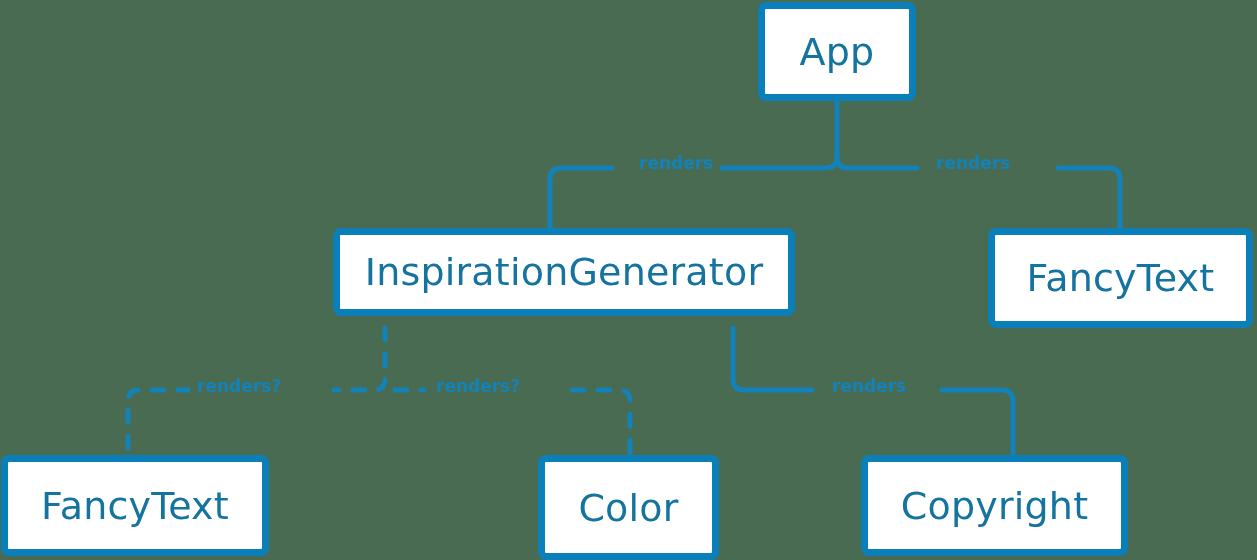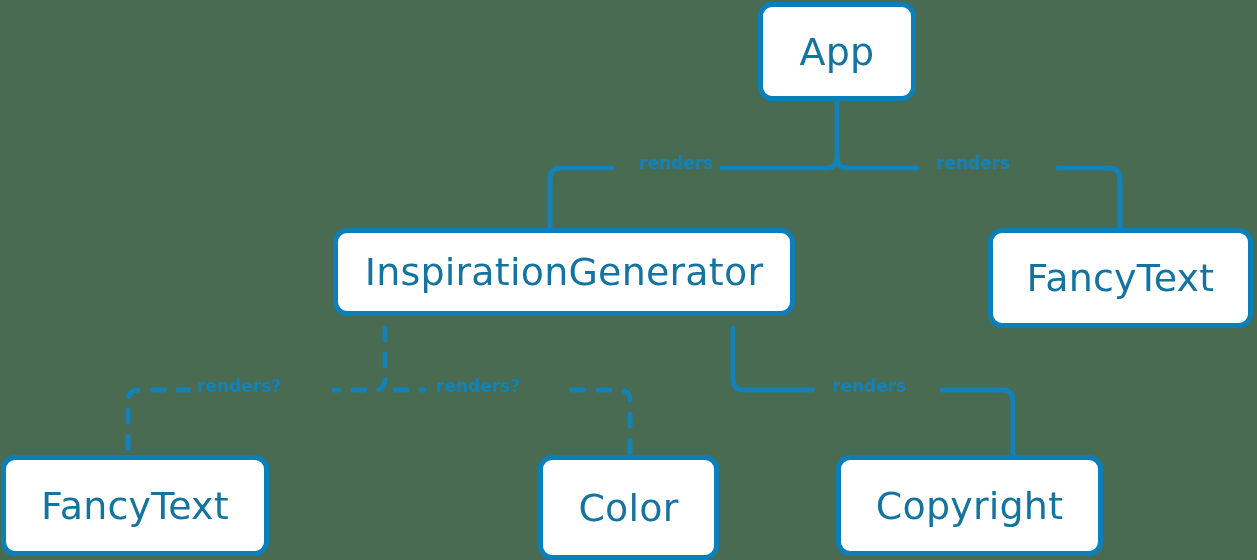--- a/index.html
+++ b/index.html
@@ -19,22 +19,22 @@
     position: absolute;
     left: 0;
     top: 0;
     width: 1257px;
     height: 560px;
   }
   .node {
     position: absolute;
     box-sizing: border-box;
     background: #ffffff;
-    border: 5px solid #22c55e;
-    border-radius: 14px;
+    border: 7px solid #22c55e;
+    border-radius: 8px;
     display: flex;
     align-items: center;
     justify-content: center;
     z-index: 5;
   }
   .node-label {
     color: #15749f;
     font-size: 38px;
     font-weight: 400;
     line-height: 1;
@@ -51,21 +51,21 @@
     z-index: 4;
     background: #496b52;
     padding: 0 7px;
   }
   
   #node-app        { left: 758px;  top: 2px;   width: 158px; height: 99px; }
   #node-insp       { left: 333px;  top: 228px; width: 462px; height: 88px; }
   #node-fancy-top  { left: 988px;  top: 228px; width: 265px; height: 100px; }
   #node-fancy-bot  { left: 1px;    top: 455px; width: 268px; height: 101px; }
   #node-color      { left: 538px;  top: 455px; width: 181px; height: 105px; }
-  #node-copyright  { left: 836px;  top: 455px; width: 267px; height: 101px; }
+  #node-copyright  { left: 861px;  top: 455px; width: 267px; height: 101px; }
   
   #label-app-insp      { left: 632px; top: 155px; }
   #label-app-fancy     { left: 929px; top: 155px; }
   #label-insp-fancy    { left: 190px; top: 378px; }
   #label-insp-color    { left: 429px; top: 378px; }
   #label-insp-copy     { left: 825px; top: 378px; }
 </style>
 </head>
 <body>
 

